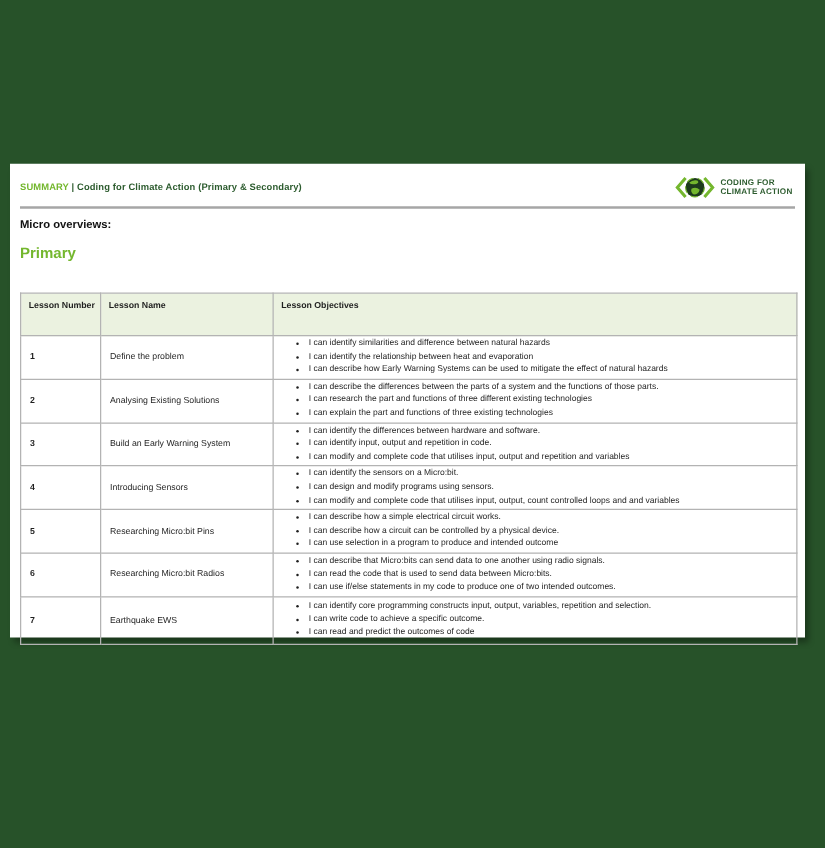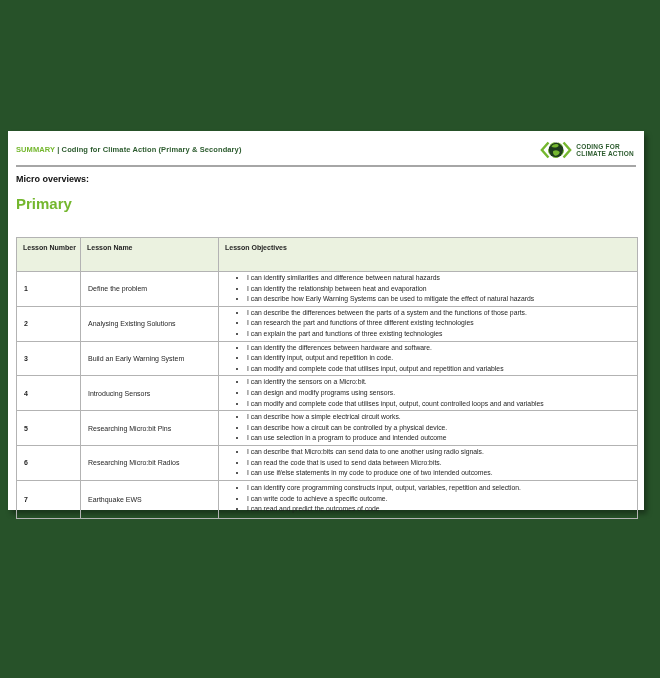--- a/index.html
+++ b/index.html
@@ -54,21 +54,21 @@
     border-top: 2px solid #a6a6a6;
     margin: 2px 8px 0 8px;
   }
   .unit-overviews {
     font-size: 9px;
     font-weight: bold;
     color: #121212;
     margin: 7px 0 0 8px;
   }
   .primary-heading {
-    font-size: 15px;
+    font-size: 12px;
     font-weight: bold;
     color: #74b72e;
     margin: 11px 0 0 8px;
   }
   table.lesson-table {
     border-collapse: collapse;
     margin: 25px 0 0 8px;
     width: 622px;
     table-layout: fixed;
     color: #1f1f1f;

